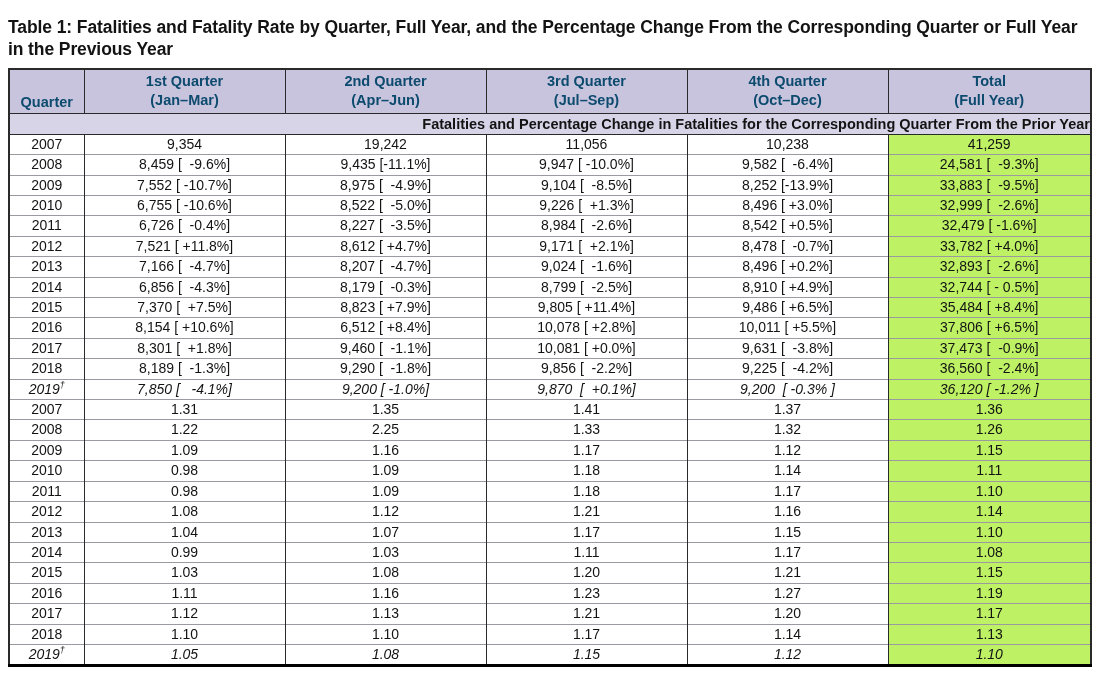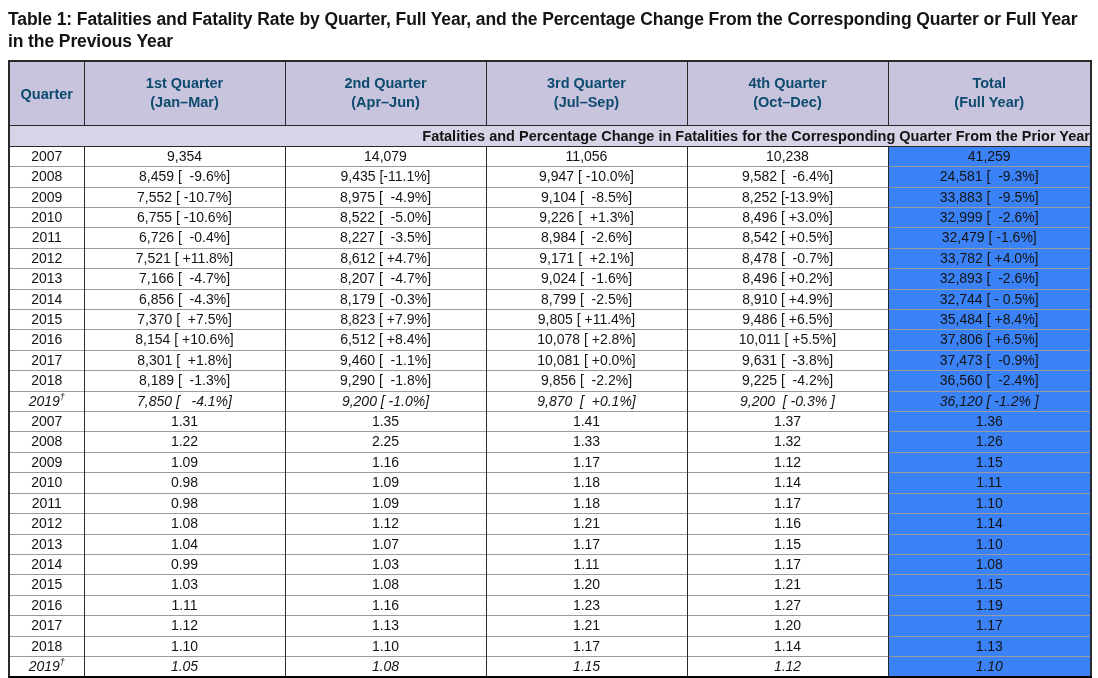--- a/index.html
+++ b/index.html
@@ -1,25 +1,25 @@
 <!DOCTYPE html>
 <html><head>
 <meta charset="utf-8">
 <style>
   html,body{margin:0;padding:0;background:#ffffff;}
   body{width:1098px;height:678px;font-family:"Liberation Sans",sans-serif;color:#111;overflow:hidden;}
   .page{padding:6px 8px 0 8px;}
-  .title{font-weight:bold;font-size:17.5px;line-height:1.28;color:#131313;margin:2px 0 7px 0;max-width:1086px;letter-spacing:-0.1px;}
+  .title{font-weight:bold;font-size:17.5px;line-height:1.28;color:#131313;margin:10px 0 7px 0;max-width:1086px;letter-spacing:-0.1px;}
   table.fat{border-collapse:collapse;table-layout:fixed;width:1082px;border:2px solid #2a2a2a;border-bottom:3px solid #000;}
   th,td{padding:0;}
   thead th{background:#c9c4de;border:1.5px solid #2a2a2a;font-size:14.5px;font-weight:bold;color:#0c4a6e;height:42px;vertical-align:middle;text-align:center;line-height:1.3;}
-  thead th.qh{vertical-align:bottom;padding-bottom:21px;}
+  thead th.qh{vertical-align:bottom;padding-bottom:1px;}
   td.band{background:#d8d4e8;font-weight:bold;font-size:14.5px;text-align:right;height:20px;border-top:1.5px solid #2a2a2a;border-bottom:1.5px solid #2a2a2a;color:#131313;line-height:20px;}
   td.year,td.val{border-left:1px solid #2a2a2a;border-right:1px solid #2a2a2a;border-top:1px solid #9a9aa0;font-size:14px;text-align:center;white-space:pre;height:19.4px;line-height:19.4px;vertical-align:middle;color:#131313;}
-  td.total{background:#3b82f6;}
+  td.total{background:#bef264;}
   tr.italic td{font-style:italic;}
   sup.dagger{font-size:9px;line-height:0;vertical-align:super;font-style:italic;}
 </style>
 </head>
 <body>
 
 <div class="page">
   <div class="title">Table 1: Fatalities and Fatality Rate by Quarter, Full Year, and the Percentage Change From the Corresponding Quarter or Full Year in the Previous Year</div>
 
   <table class="fat">
@@ -56,21 +56,21 @@
         </th>
       </tr>
     </thead>
     <tbody>
         <tr>
           <td class="band" colspan="6">Fatalities and Percentage Change in Fatalities for the Corresponding Quarter From the Prior Year</td>
         </tr>
         <tr class="">
           <td class="year"><span>2007</span></td>
           <td class="val">9,354</td>
-          <td class="val">14,079</td>
+          <td class="val">19,242</td>
           <td class="val">11,056</td>
           <td class="val">10,238</td>
           <td class="val total">41,259</td>
         </tr>
         <tr class="">
           <td class="year"><span>2008</span></td>
           <td class="val">8,459 [  -9.6%]</td>
           <td class="val">9,435 [-11.1%]</td>
           <td class="val">9,947 [ -10.0%]</td>
           <td class="val">9,582 [  -6.4%]</td>

